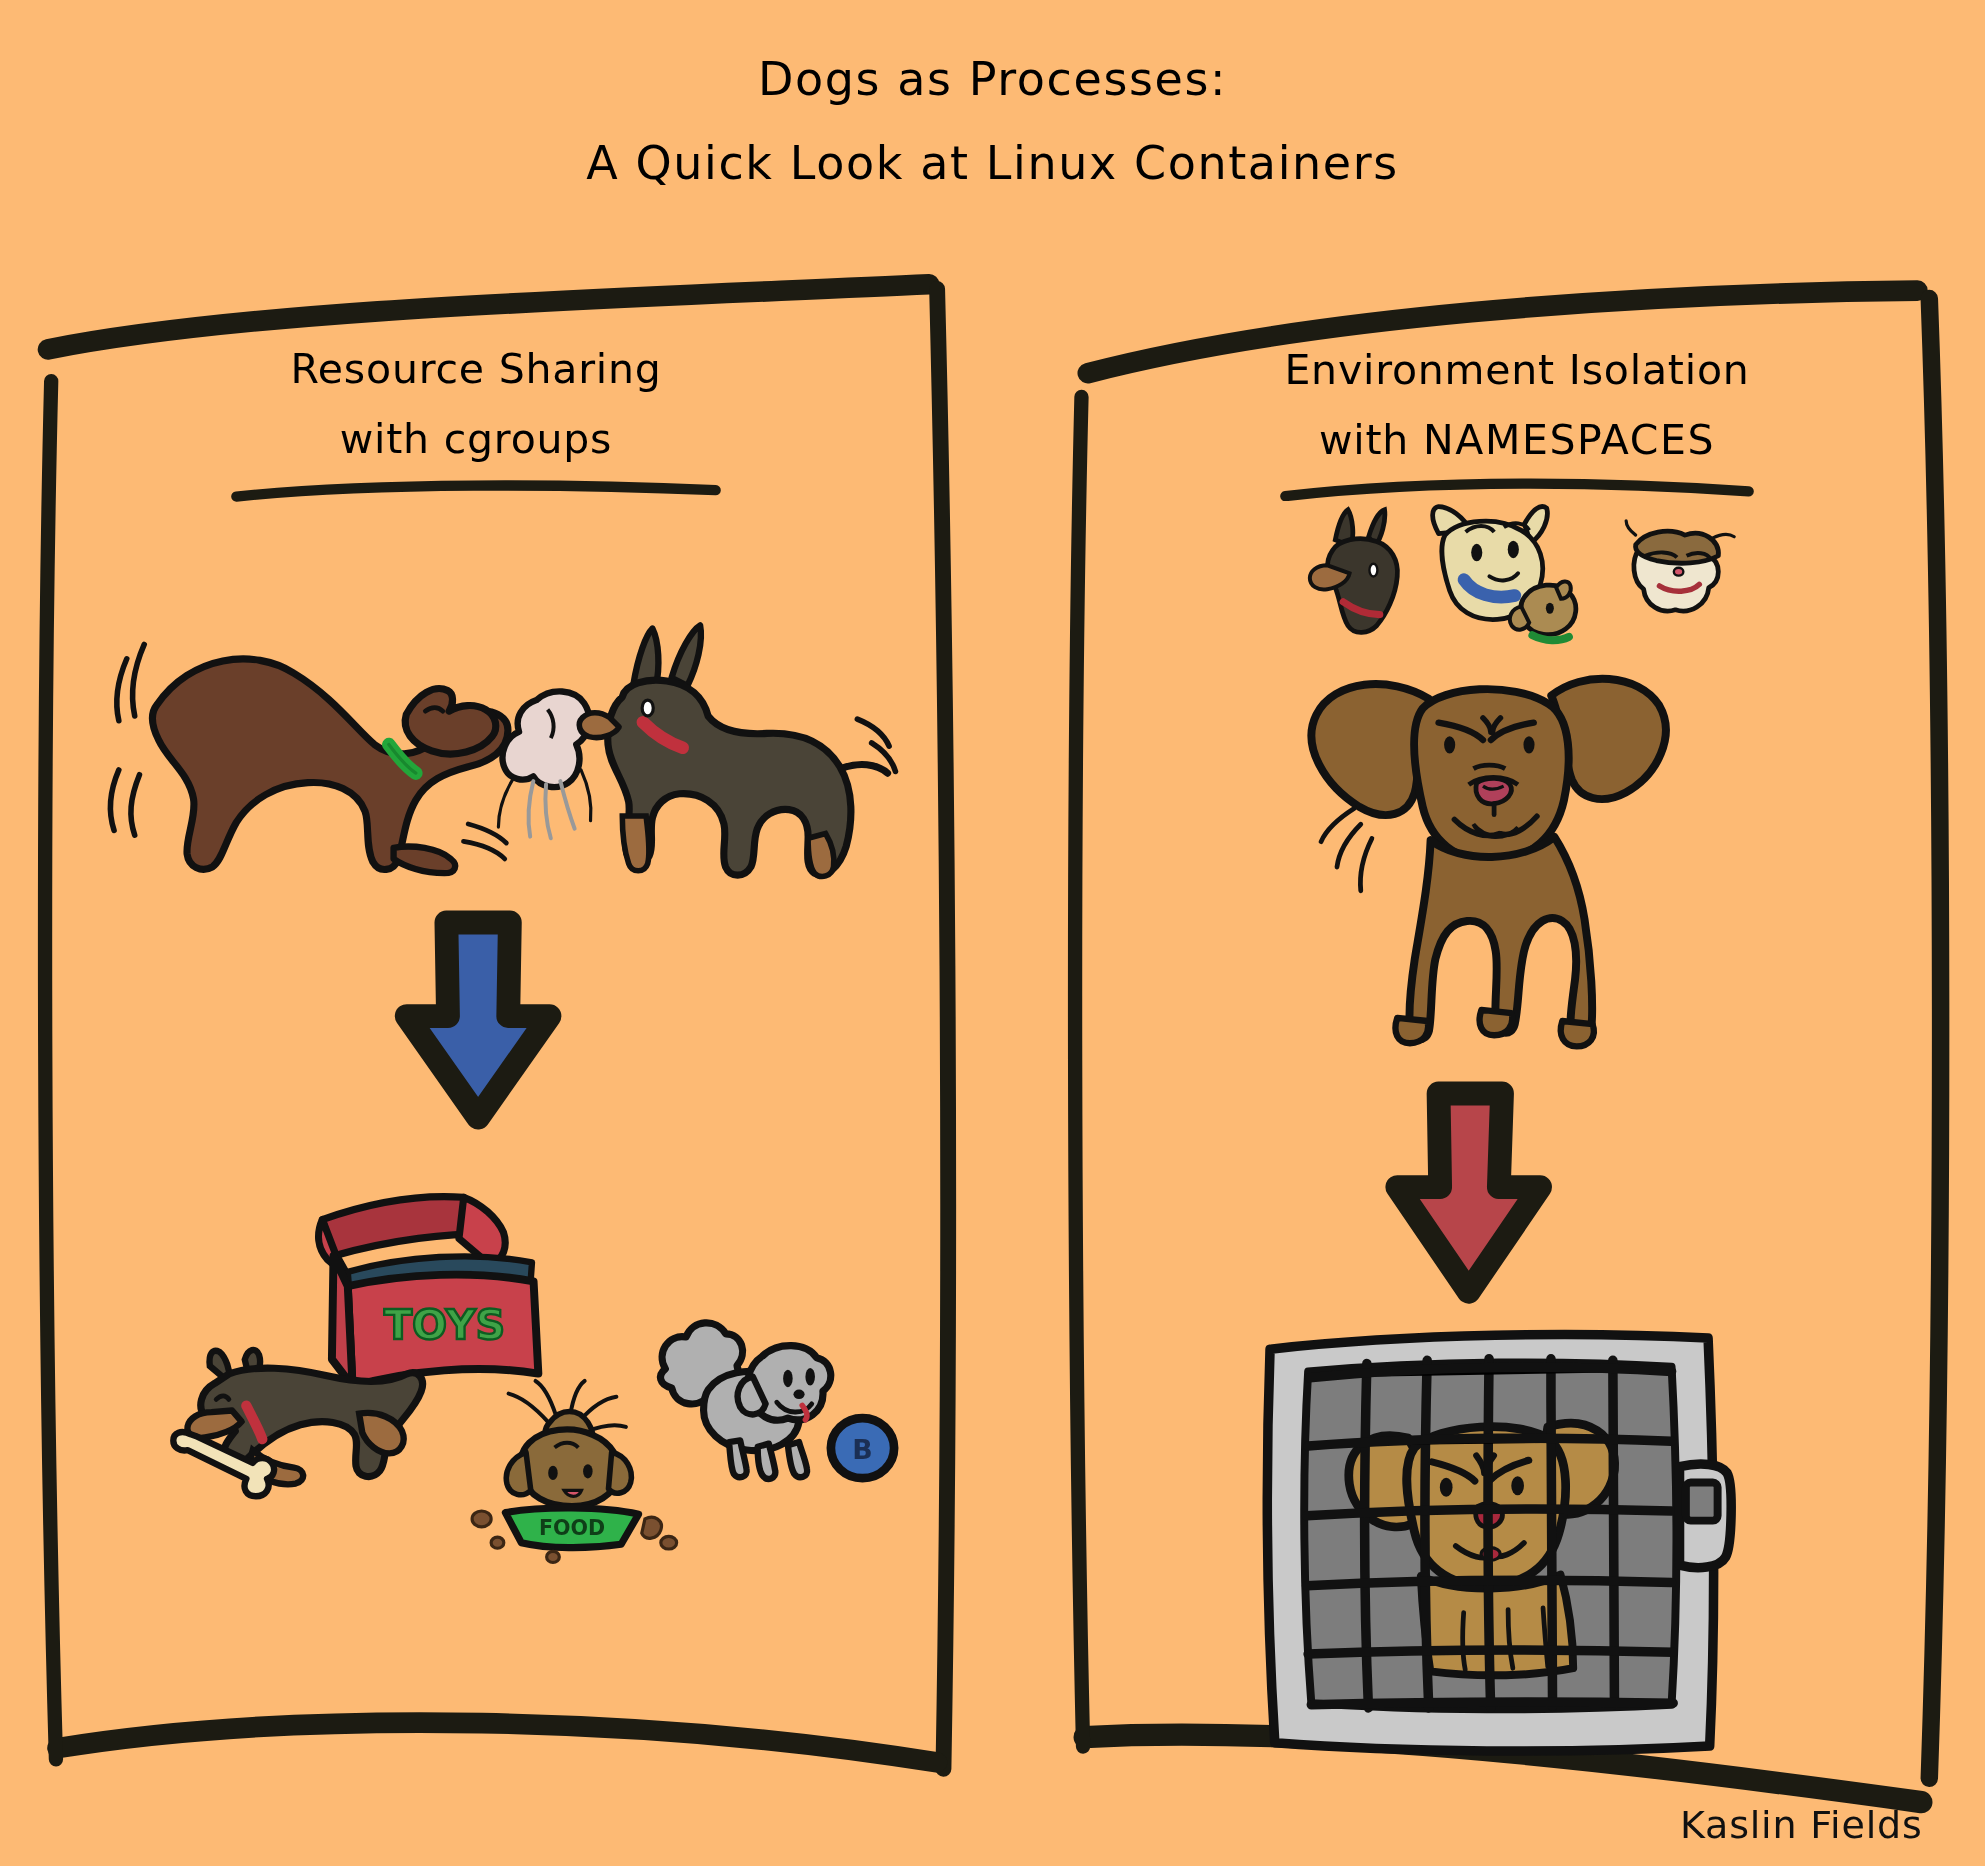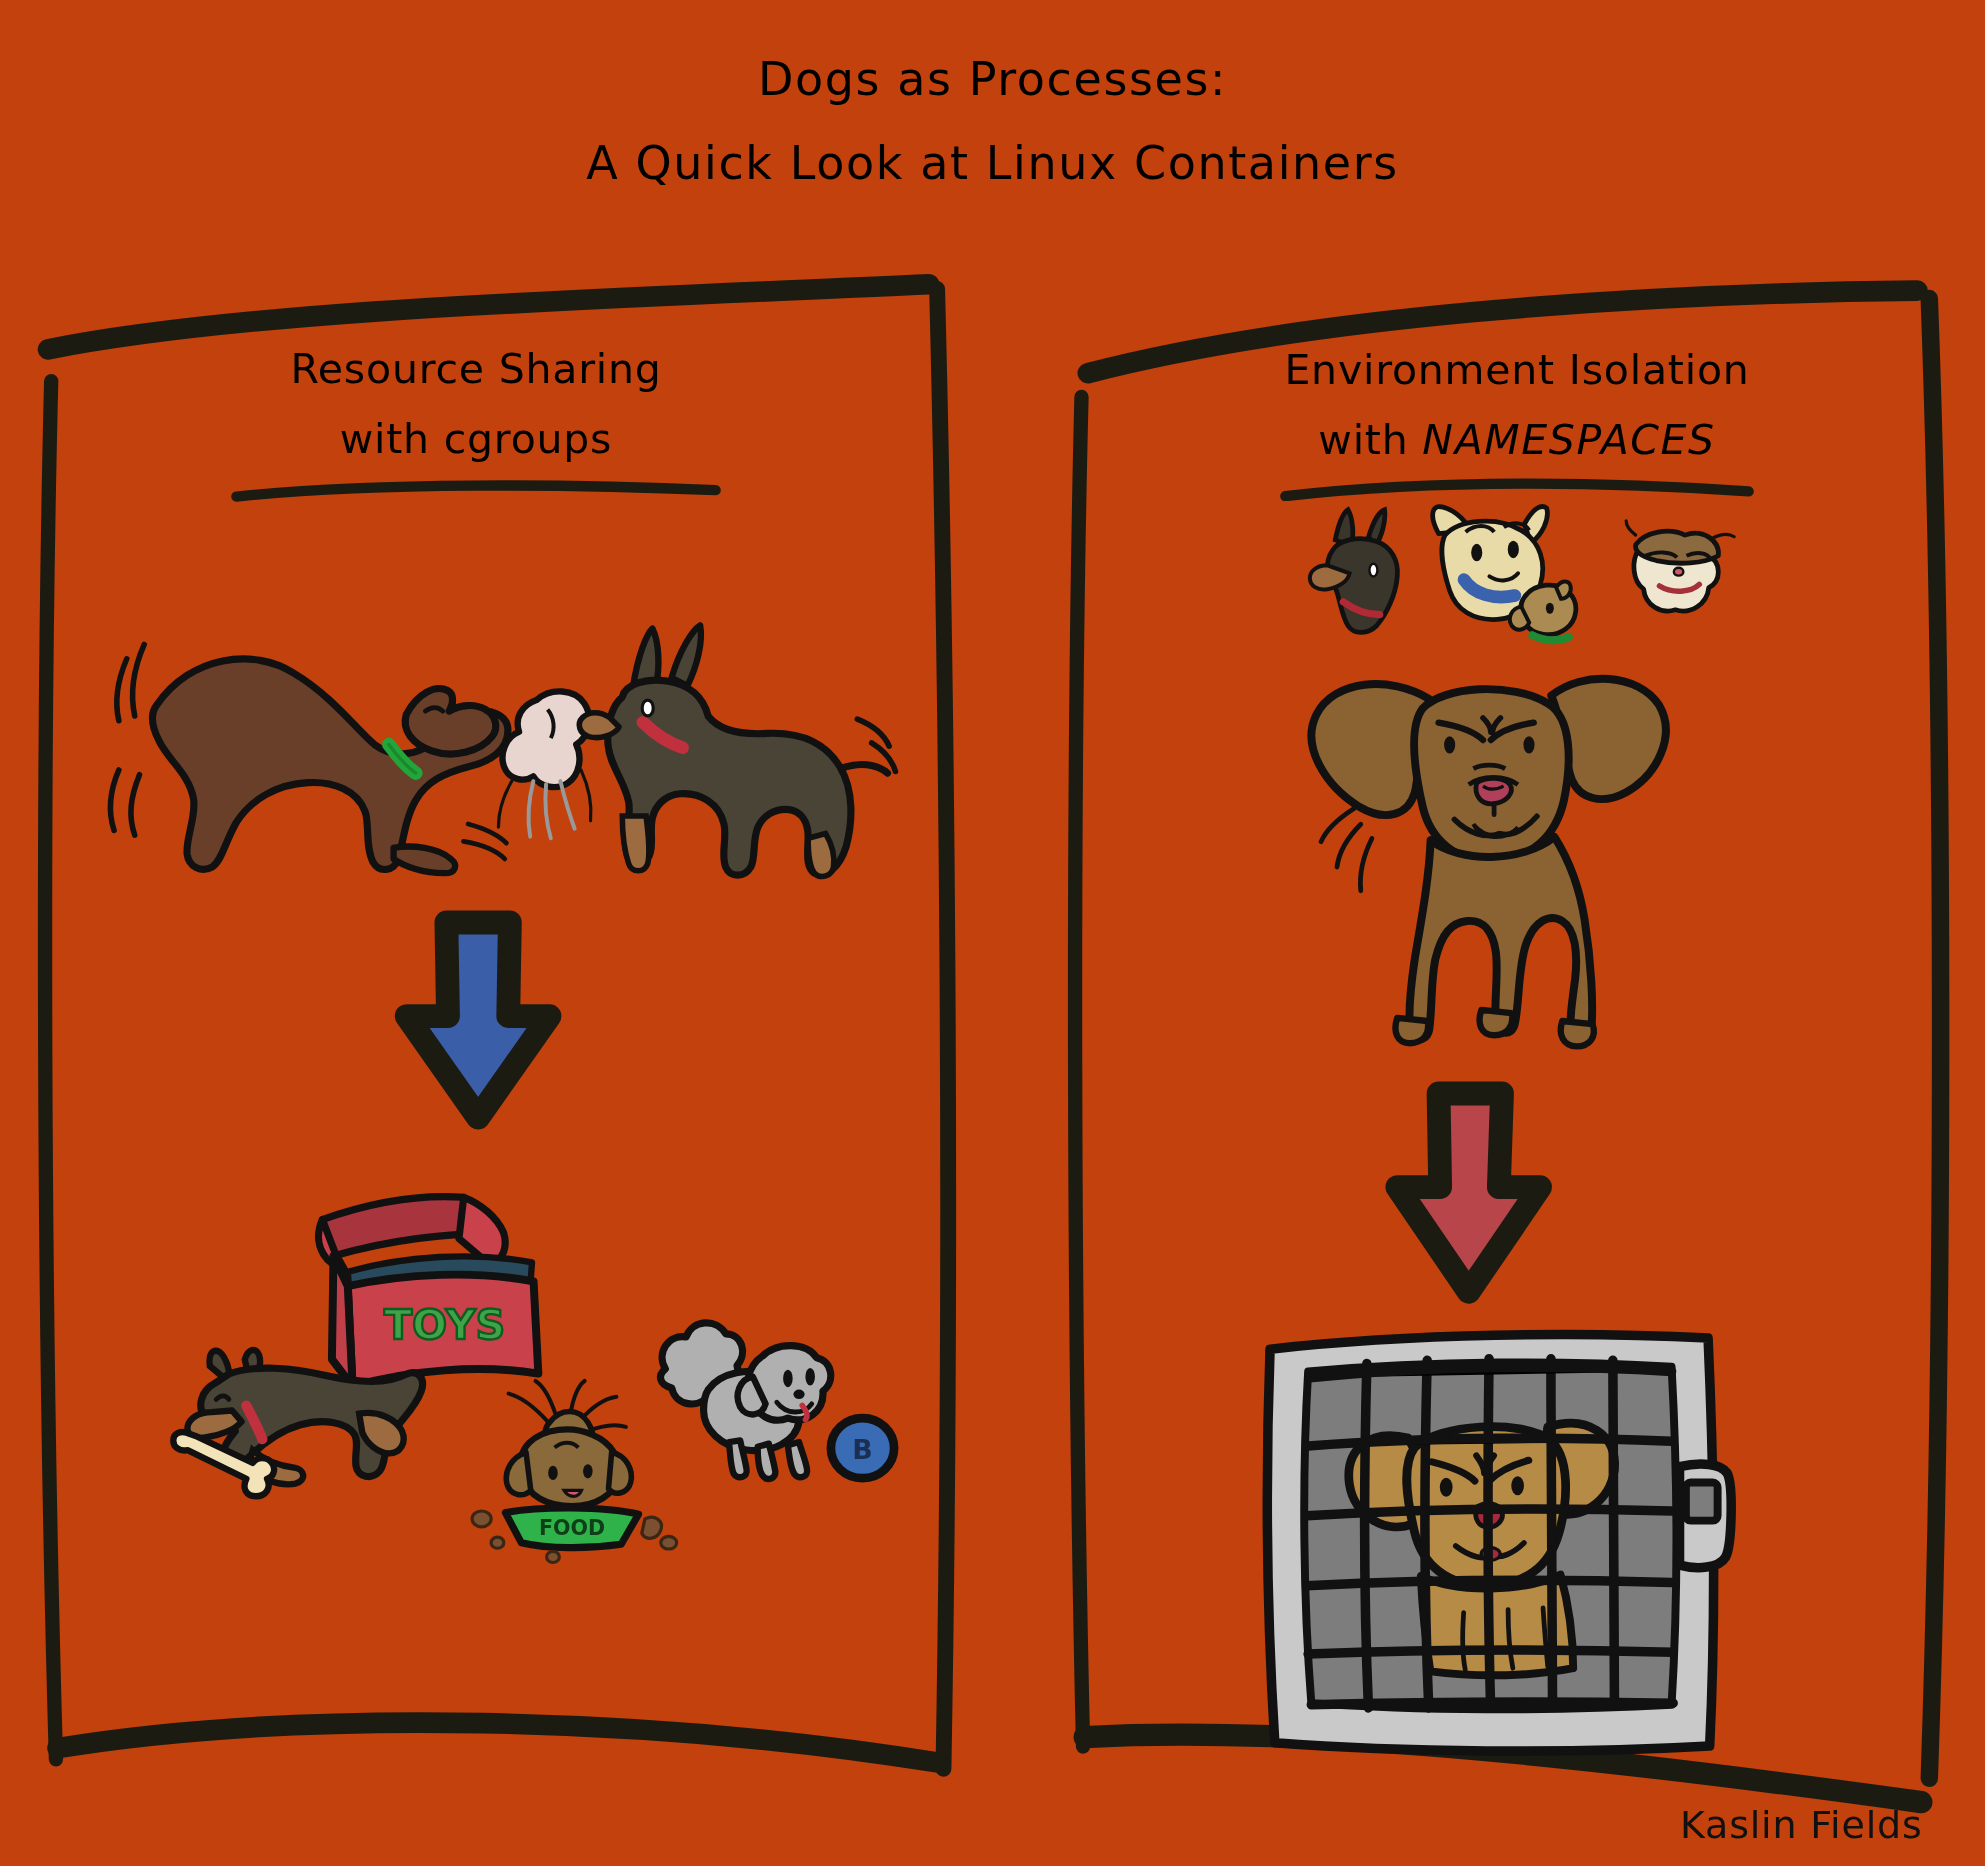--- a/index.html
+++ b/index.html
@@ -7,21 +7,21 @@
     padding: 0;
     background: #ffffff;
   }
   body {
     font-family: "DejaVu Sans", sans-serif;
   }
   #stage {
     position: relative;
     width: 1985px;
     height: 1866px;
-    background: #c2410c;
+    background: #fdba74;
     overflow: hidden;
   }
 
   
   .title-block {
     position: absolute;
     left: 0;
     top: 56px;
     width: 1985px;
     text-align: center;
@@ -59,21 +59,21 @@
     font-size: 41px;
     letter-spacing: 0.8px;
     line-height: 1.0;
   }
   .panel-head .ph-l2 {
     font-size: 41px;
     letter-spacing: 0.8px;
     margin-top: 29px;
     line-height: 1.0;
   }
-  .ph-italic { font-style: italic; letter-spacing: 1.6px; }
+  .ph-italic { letter-spacing: 1.6px; }
   .head-underline { display:block; margin: 0 auto; }
 
   
   .signature {
     position: absolute;
     left: 1680px;
     top: 1803px;
     font-size: 38px;
     color: #111;
     letter-spacing: 0.8px;

